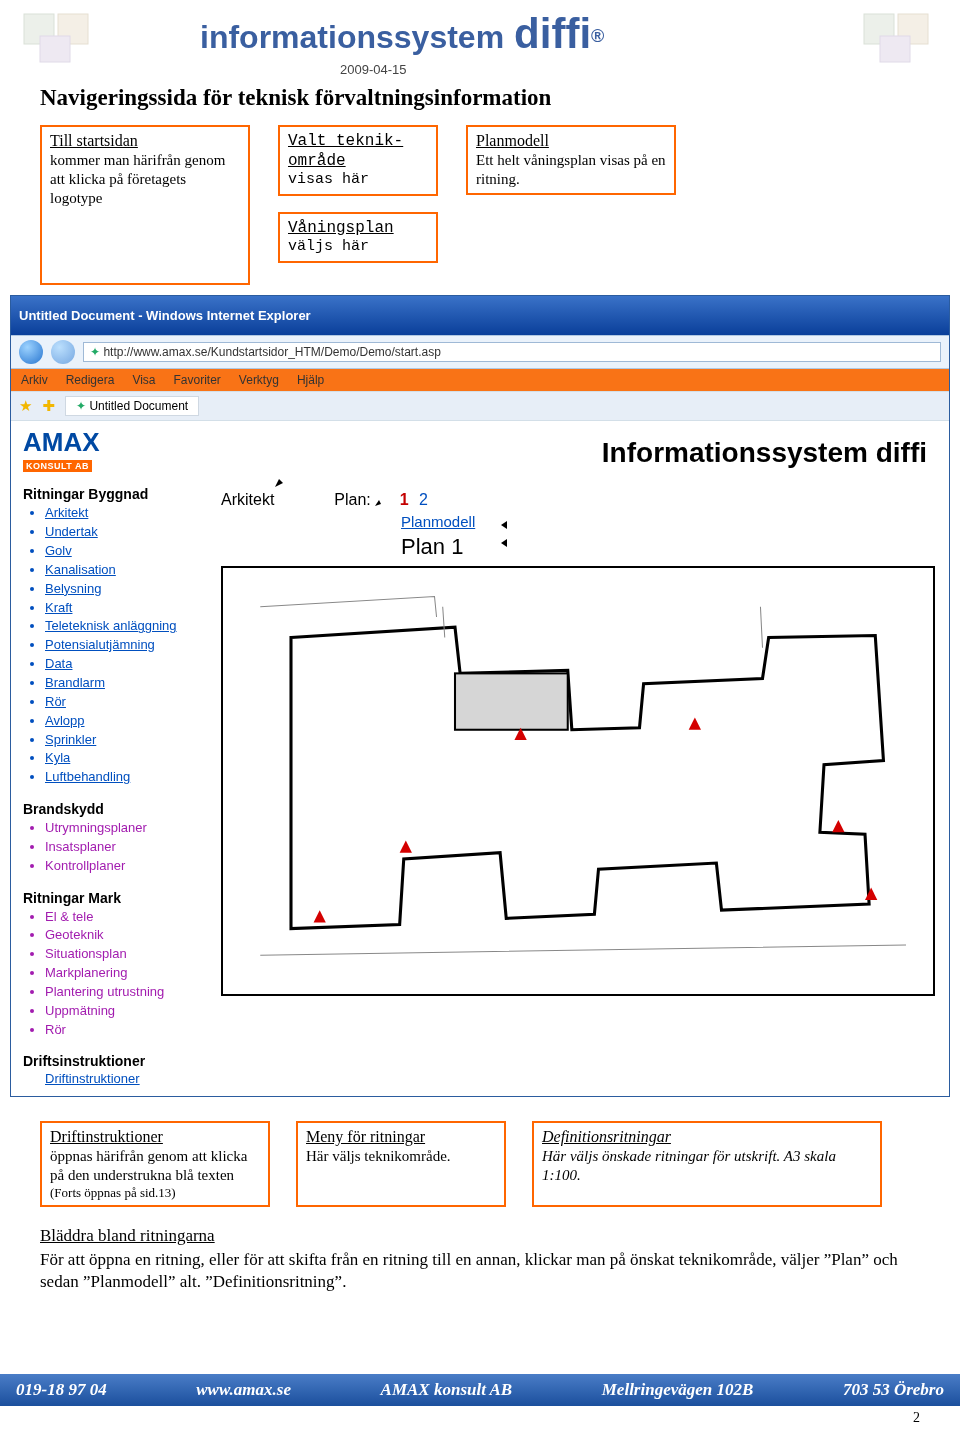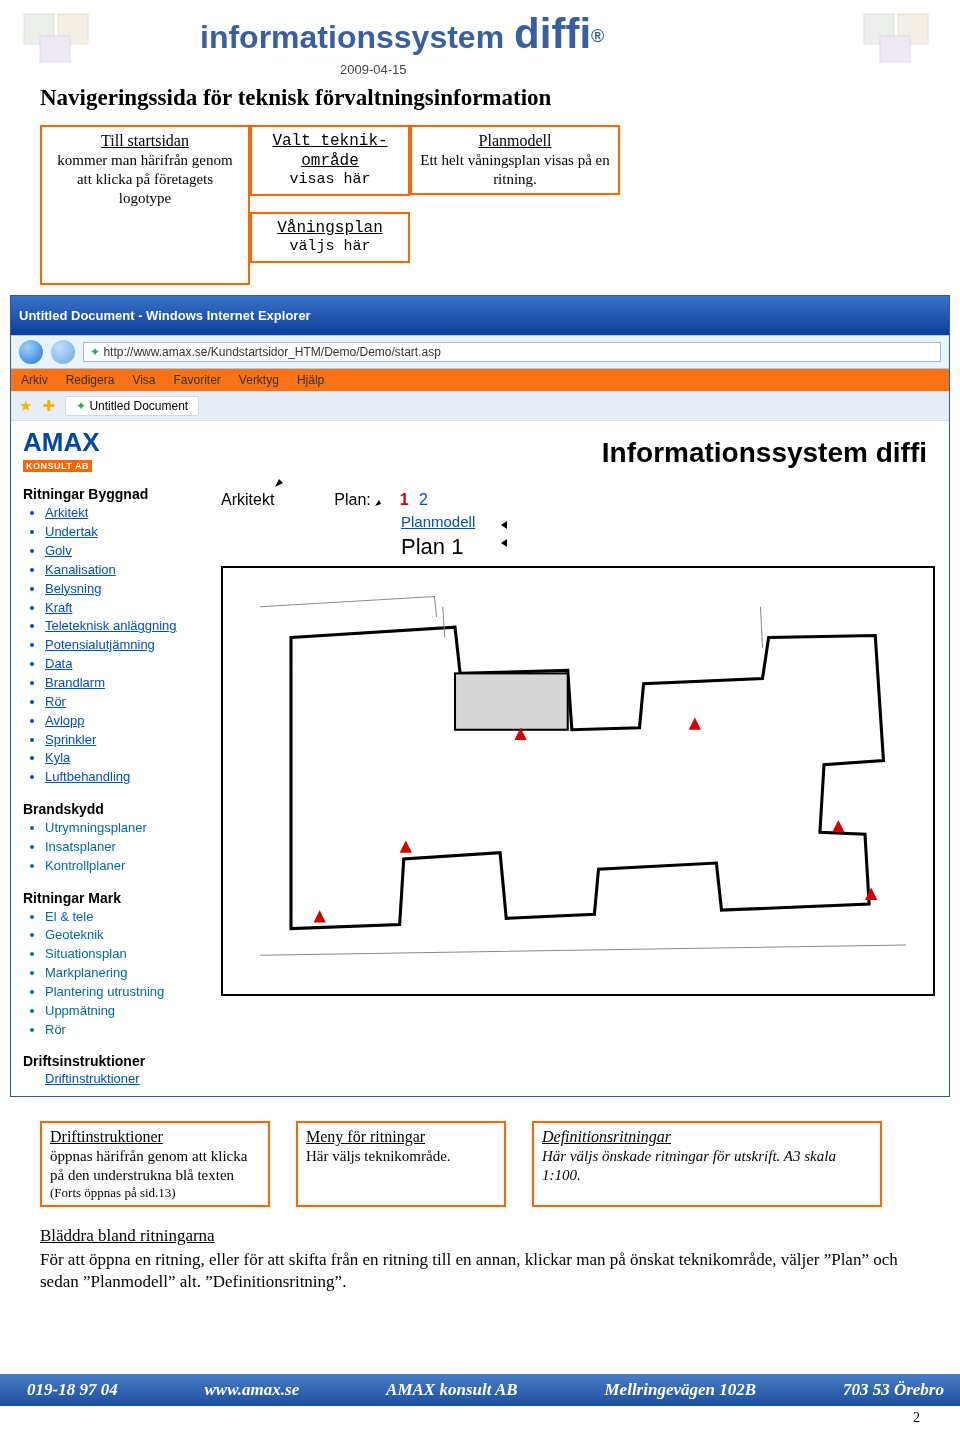--- a/index.html
+++ b/index.html
@@ -47,24 +47,24 @@
   .page-h1 {
     font-family: "Times New Roman", serif;
     font-weight: bold;
     font-size: 23px;
     margin-bottom: 14px;
   }
 
   
   .callouts {
     display: flex;
+    gap: 28px;
     margin-bottom: 10px;
     position: relative;
     height: 160px;
-    text-align: center;
   }
   .callout-col { display: flex; flex-direction: column; gap: 16px; }
   .callout {
     border: 2px solid #ff6600;
     background: #fff;
     padding: 4px 8px;
     font-size: 16px;
     line-height: 1.25;
     width: 210px;
     position: relative;
@@ -168,21 +168,21 @@
     margin-top: 14px;
     margin-bottom: 2px;
   }
   .sb-list { list-style: disc; margin-left: 22px; }
   .sb-list li {
     font-family: Arial, sans-serif;
     font-size: 13px;
     line-height: 1.45;
   }
   .sb-list li.link { color: #004fbf; text-decoration: underline; }
-  .sb-list li.plain { color: #0369a1; }
+  .sb-list li.plain { color: #a21caf; }
   .sb-link-standalone {
     font-family: Arial, sans-serif;
     font-size: 13px;
     color: #004fbf;
     text-decoration: underline;
     margin-left: 22px;
     display: block;
     margin-top: 2px;
   }
 
@@ -263,21 +263,21 @@
     color: #fff;
     font-family: "Times New Roman", serif;
     font-style: italic;
     font-weight: bold;
     font-size: 17px;
     padding: 6px 16px;
     display: flex;
     justify-content: space-between;
     gap: 14px;
   }
-  .footer span { white-space: nowrap; margin-left: 11px; }
+  .footer span { white-space: nowrap; }
   .pagenum {
     text-align: right;
     font-size: 14px;
     padding: 4px 40px 8px 0;
   }
 
   
   .puzzle { position:absolute; top:6px; width:80px; height:60px; opacity:.35; }
   .puzzle.left { left:20px; }
   .puzzle.right { right:20px; }

